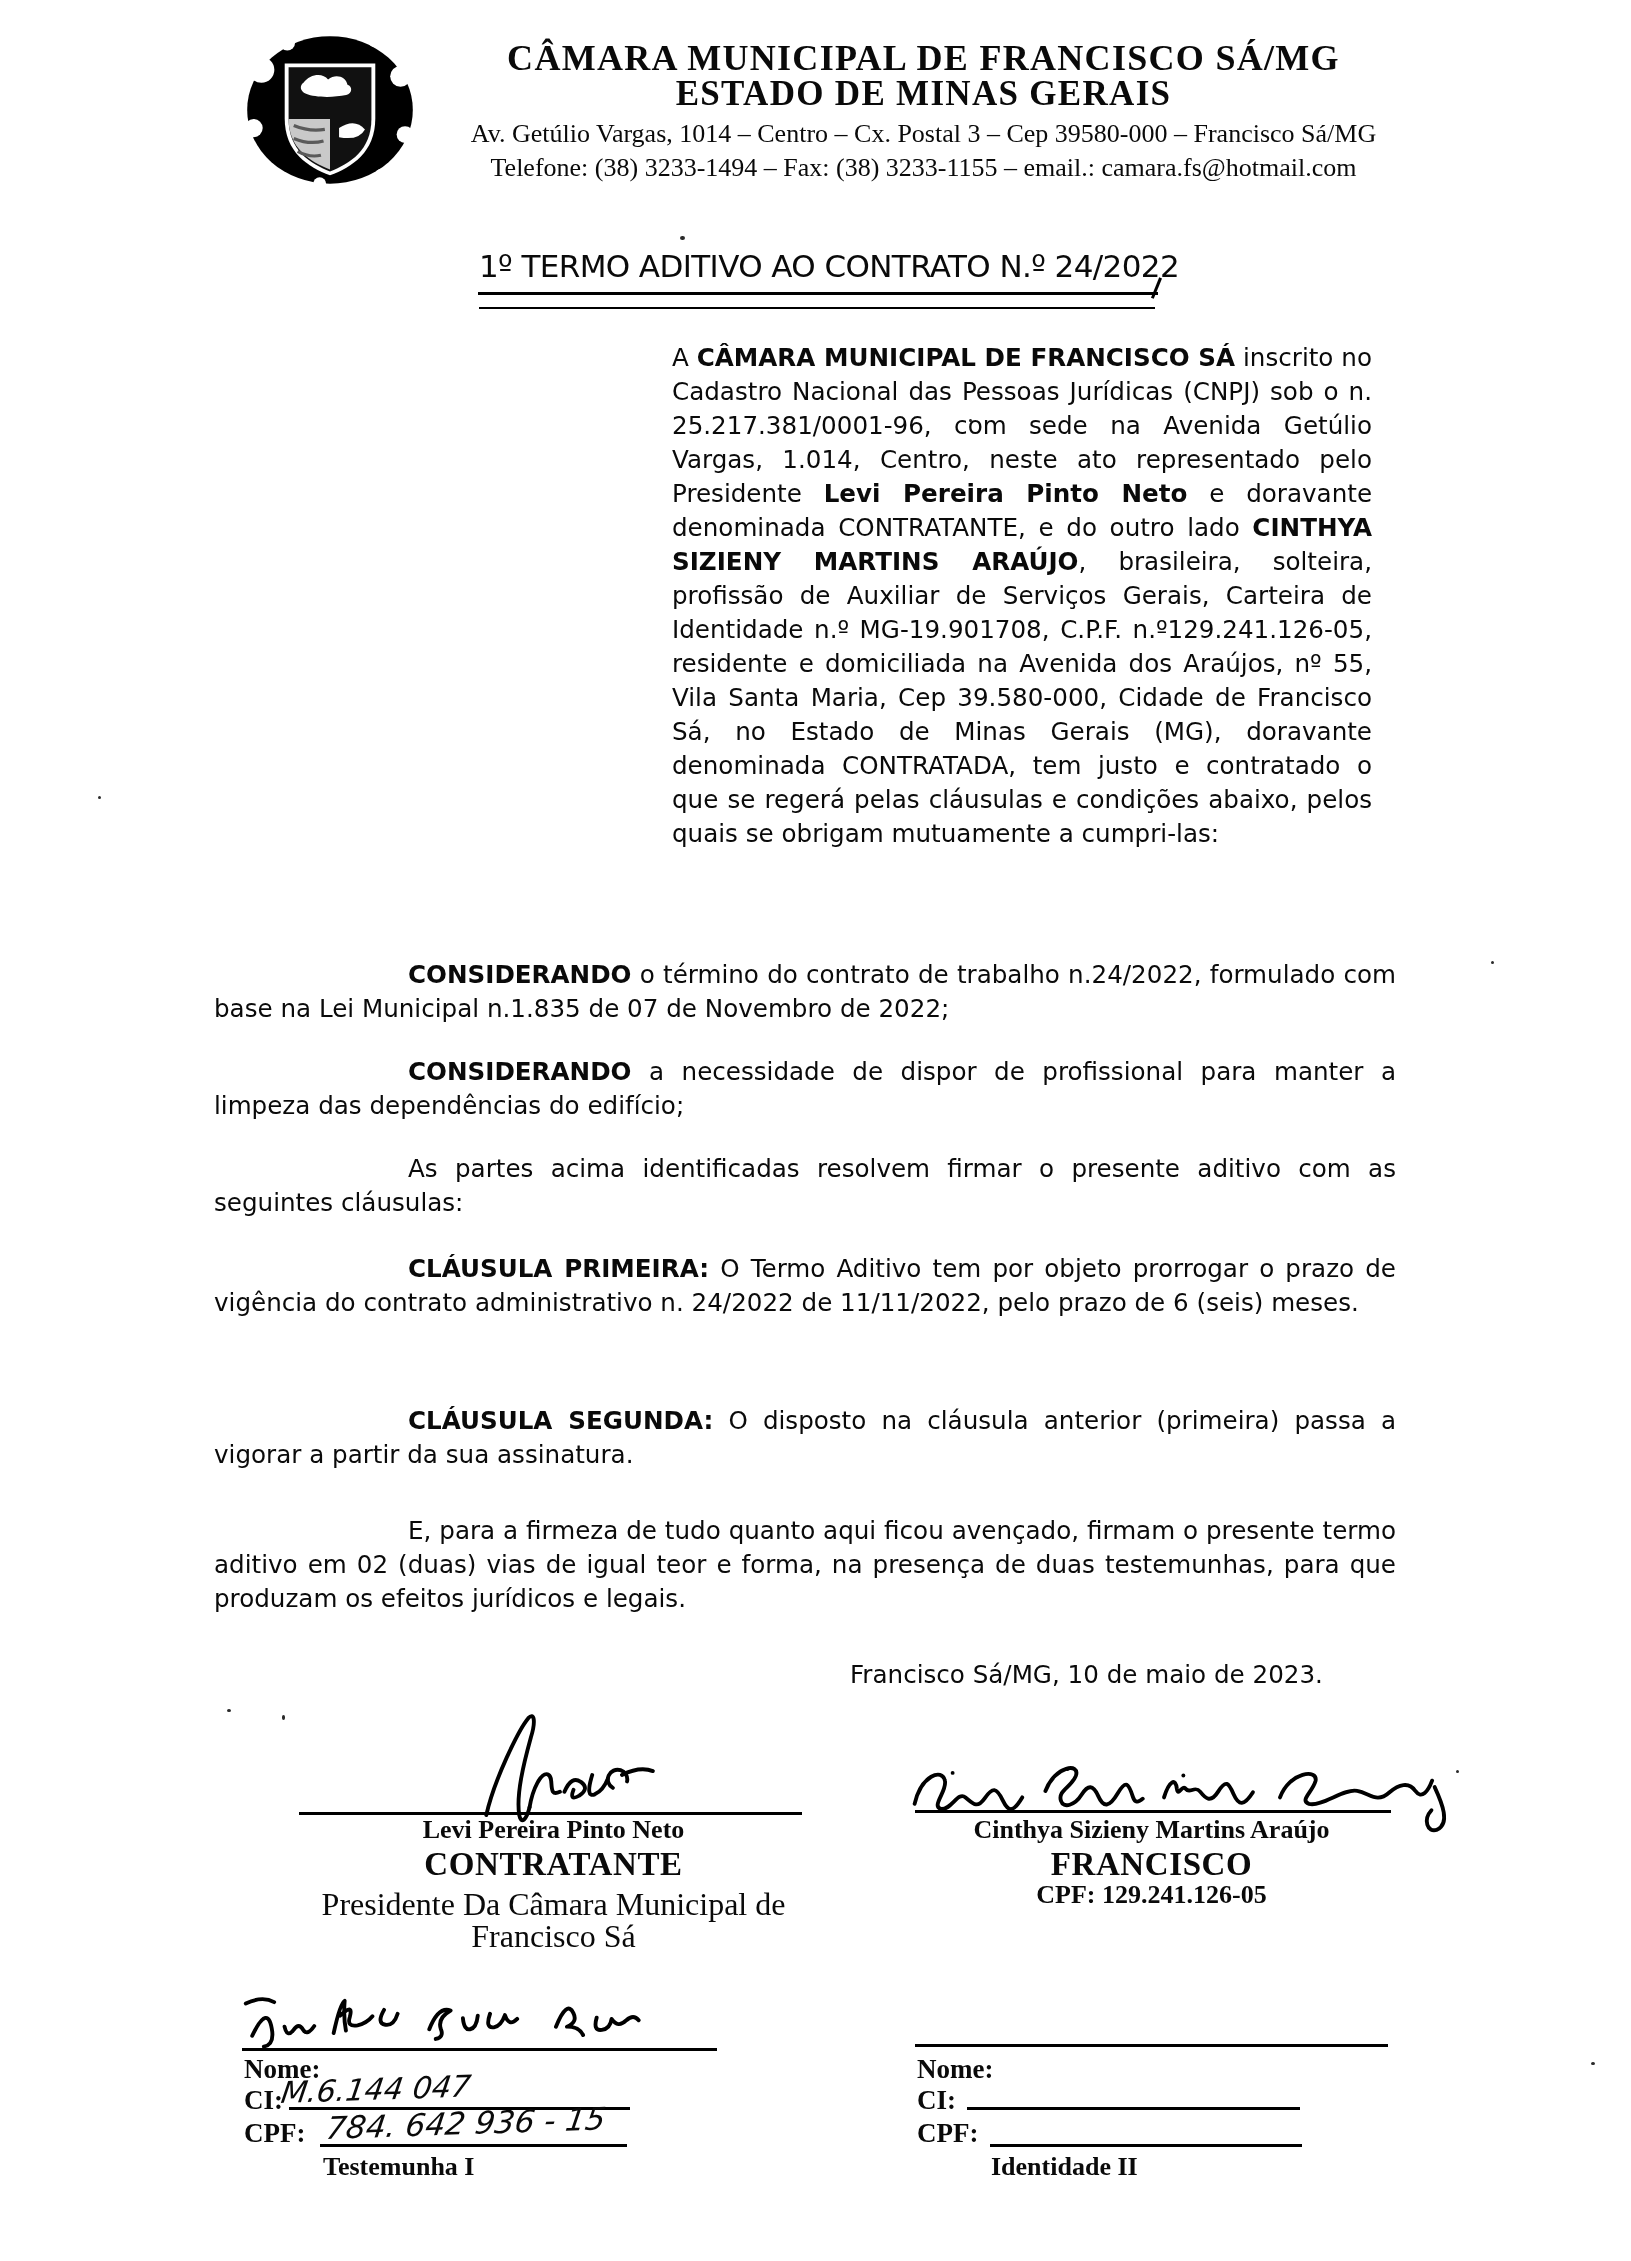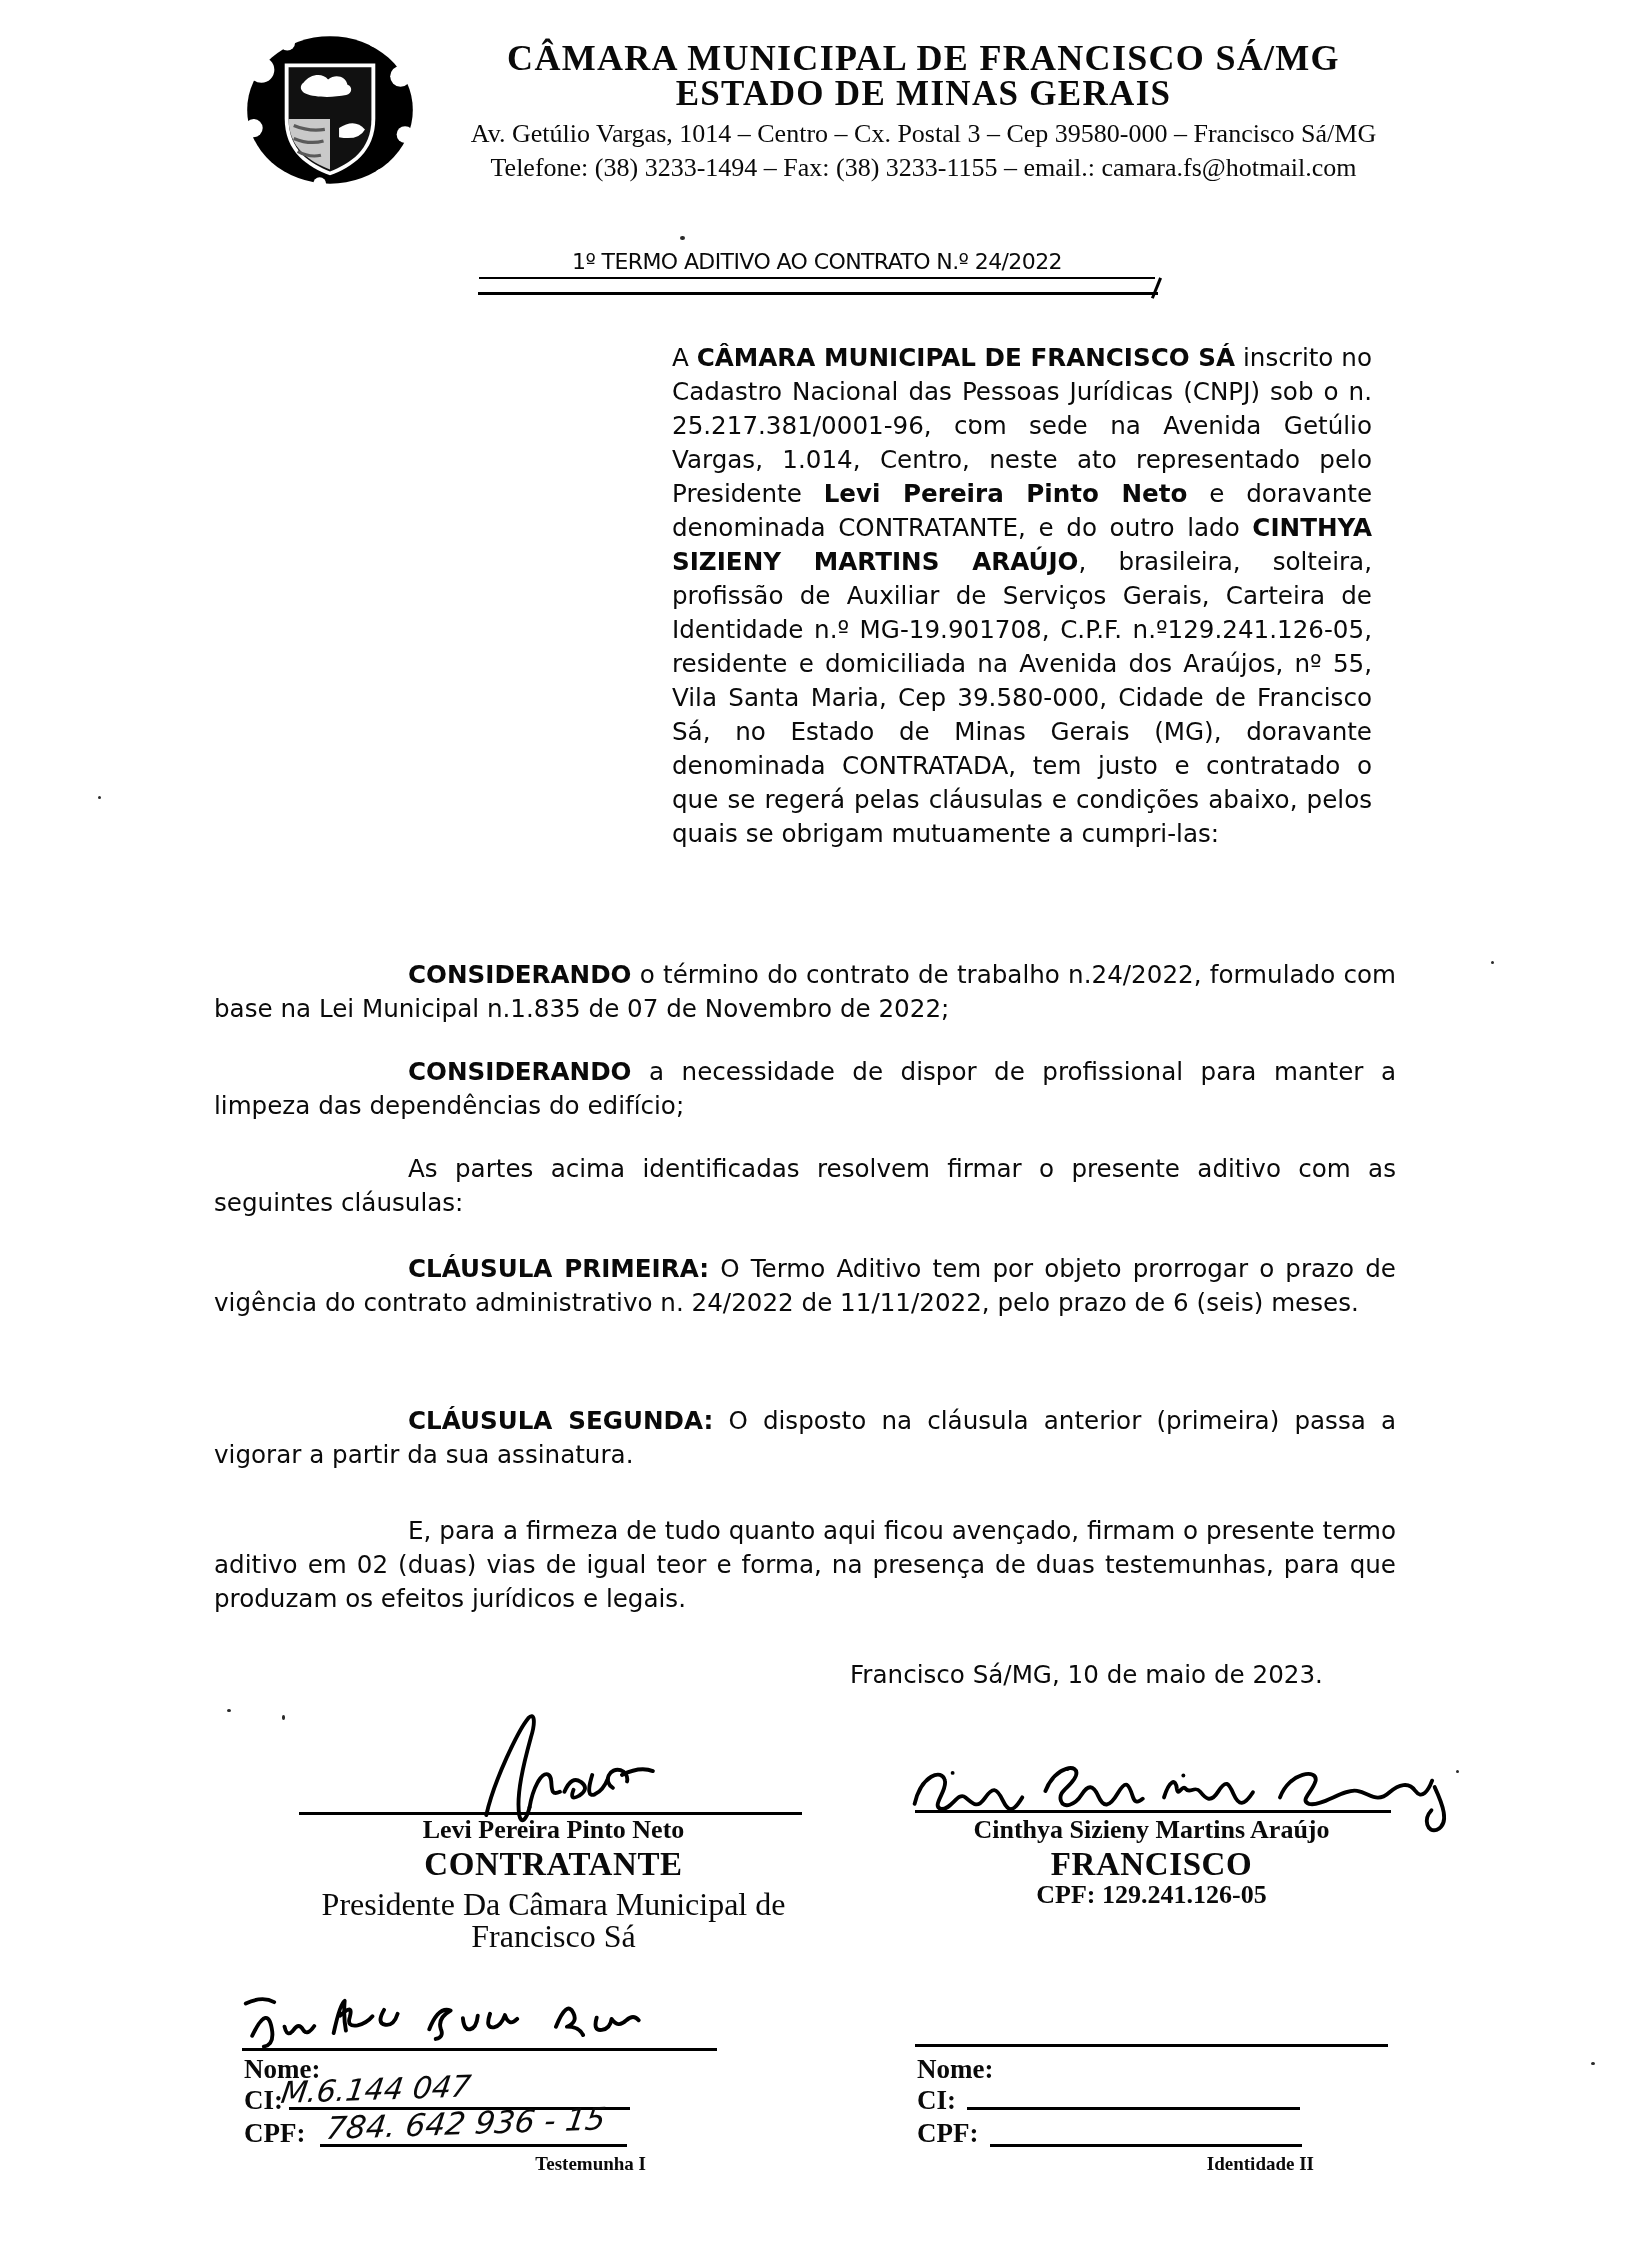--- a/index.html
+++ b/index.html
@@ -12,42 +12,42 @@
   .serif{font-family:"Liberation Serif",serif;}
   .b{font-weight:bold;}
   
   .hdr-line{left:413px;width:1021px;text-align:center;line-height:1;white-space:nowrap;}
   .hdr1{top:40px;font-size:36px;font-weight:bold;letter-spacing:1.3px;}
   .hdr2{top:76px;font-size:35px;font-weight:bold;letter-spacing:1.3px;}
   .hdr3{top:121px;font-size:26px;}
   .hdr4{top:155px;font-size:26px;}
   
   .doc-title{
-    left:479px;top:249px;width:676px;text-align:center;font-size:22px;
-    letter-spacing:-0.6px;line-height:1.15;padding-bottom:3px;
+    left:479px;top:249px;width:676px;text-align:center;font-size:31px;
+    letter-spacing:-0.6px;line-height:1.15;padding-bottom:22px;
     border-bottom:2.6px solid #000;white-space:nowrap;
   }
   .rule{position:absolute;background:#000;}
   
   .bodytxt{font-size:24.6px;line-height:34px;text-align:justify;text-justify:inter-word;}
   .intro{left:672px;top:341px;width:700px;}
   .para{left:214px;width:1182px;text-indent:194px;}
   .p1{top:958px;} .p2{top:1055px;} .p3{top:1152px;}
   .p4{top:1252px;} .p5{top:1404px;} .p6{top:1514px;}
   .dateline{left:850px;top:1660px;font-size:24.6px;white-space:nowrap;}
   
   .sigblock{text-align:center;line-height:1;}
   .sig-name{font-size:26px;font-weight:bold;}
   .sig-role{font-size:33px;font-weight:bold;letter-spacing:0.6px;}
   .sig-title{font-size:32px;}
   .hand-ink{stroke:#000;stroke-width:6;fill:none;stroke-linecap:round;stroke-linejoin:round;}
   .hw-text{font-style:italic;transform:skewX(-10deg) rotate(-2deg);transform-origin:left bottom;white-space:nowrap;}
   
   .wlabel{font-family:"Liberation Serif",serif;font-size:27px;font-weight:bold;line-height:1;white-space:nowrap;}
-  .wcaption{font-family:"Liberation Serif",serif;font-size:19px;font-weight:bold;text-align:right;line-height:1;}
+  .wcaption{font-family:"Liberation Serif",serif;font-size:26px;font-weight:bold;text-align:left;line-height:1;}
   .sp{position:absolute;background:#2a2a2a;border-radius:50%;}
 </style>
 </head>
 <body>
 
 <div class="page">
 
   <svg class="abs" style="left:242px;top:31px;" width="176" height="167" viewBox="0 0 272 258">
     <ellipse cx="136" cy="122" rx="128" ry="114" fill="#000"></ellipse>
     <circle cx="30" cy="60" r="20" fill="#fff"></circle>

